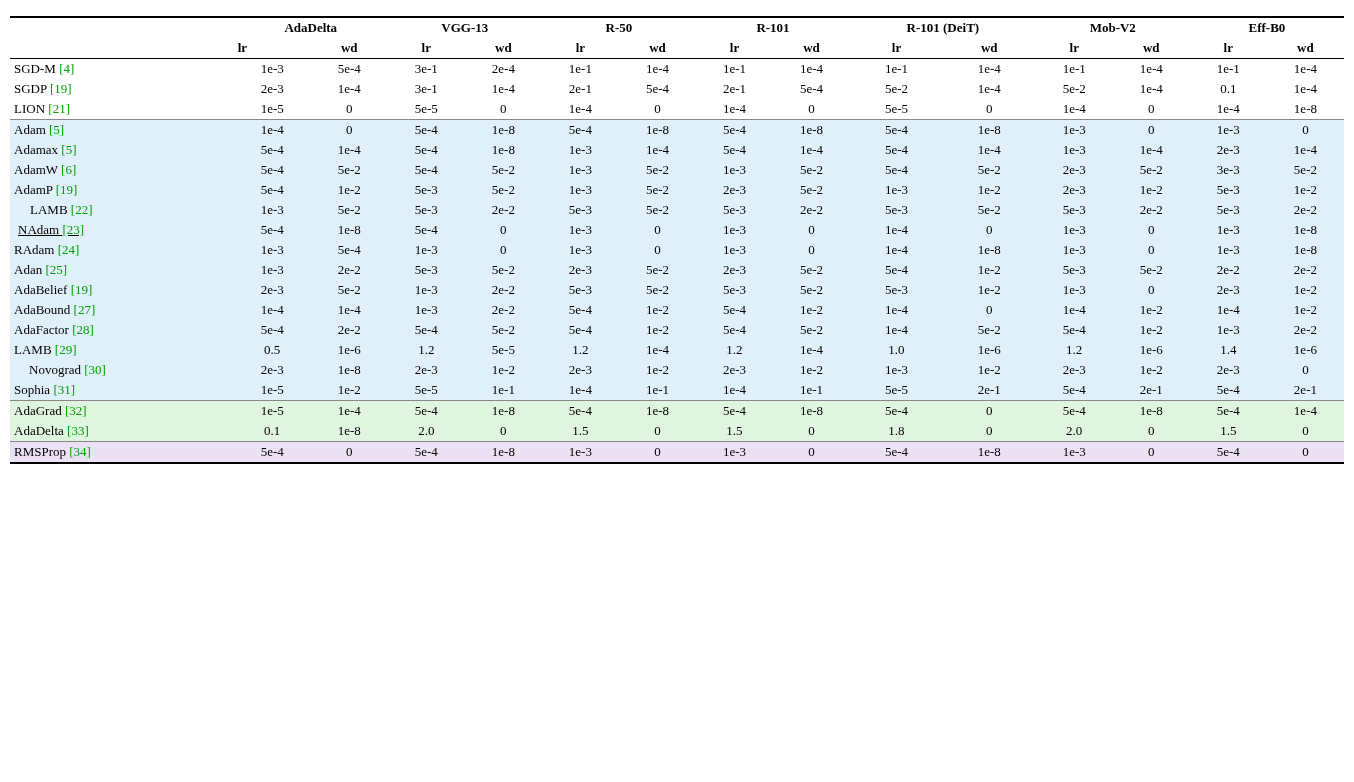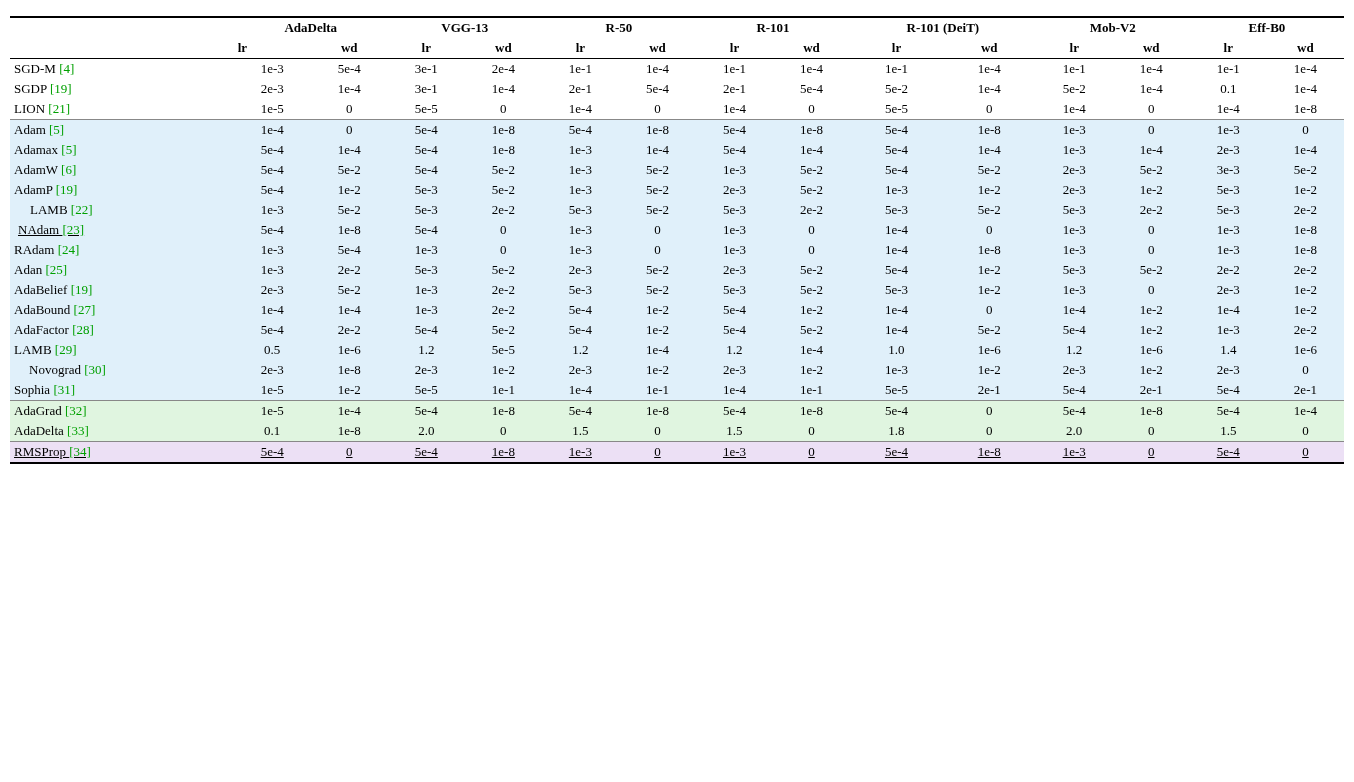--- a/index.html
+++ b/index.html
@@ -387,21 +387,21 @@
         <td>0</td>
         <td>1.5</td>
         <td>0</td>
         <td>1.8</td>
         <td>0</td>
         <td>2.0</td>
         <td>0</td>
         <td>1.5</td>
         <td>0</td>
       </tr>
-      <tr style="background-color: rgb(236, 224, 245); border-top: 1px solid rgb(136, 136, 136); border-bottom: 2px solid rgb(0, 0, 0); text-decoration: underline;">
+      <tr style="background-color: rgb(236, 224, 245); border-top: 1px solid rgb(136, 136, 136); border-bottom: 2px solid rgb(0, 0, 0);">
         <td style="text-align: left; padding-left: 4px; border-top: 1px solid rgb(136, 136, 136); border-bottom: 2px solid rgb(0, 0, 0);"><span>RMSProp </span><span style="color: rgb(0, 160, 0);">[34]</span></td>
         <td style="border-top: 1px solid rgb(136, 136, 136); border-bottom: 2px solid rgb(0, 0, 0);">5e-4</td>
         <td style="border-top: 1px solid rgb(136, 136, 136); border-bottom: 2px solid rgb(0, 0, 0);">0</td>
         <td style="border-top: 1px solid rgb(136, 136, 136); border-bottom: 2px solid rgb(0, 0, 0);">5e-4</td>
         <td style="border-top: 1px solid rgb(136, 136, 136); border-bottom: 2px solid rgb(0, 0, 0);">1e-8</td>
         <td style="border-top: 1px solid rgb(136, 136, 136); border-bottom: 2px solid rgb(0, 0, 0);">1e-3</td>
         <td style="border-top: 1px solid rgb(136, 136, 136); border-bottom: 2px solid rgb(0, 0, 0);">0</td>
         <td style="border-top: 1px solid rgb(136, 136, 136); border-bottom: 2px solid rgb(0, 0, 0);">1e-3</td>
         <td style="border-top: 1px solid rgb(136, 136, 136); border-bottom: 2px solid rgb(0, 0, 0);">0</td>
         <td style="border-top: 1px solid rgb(136, 136, 136); border-bottom: 2px solid rgb(0, 0, 0);">5e-4</td>

